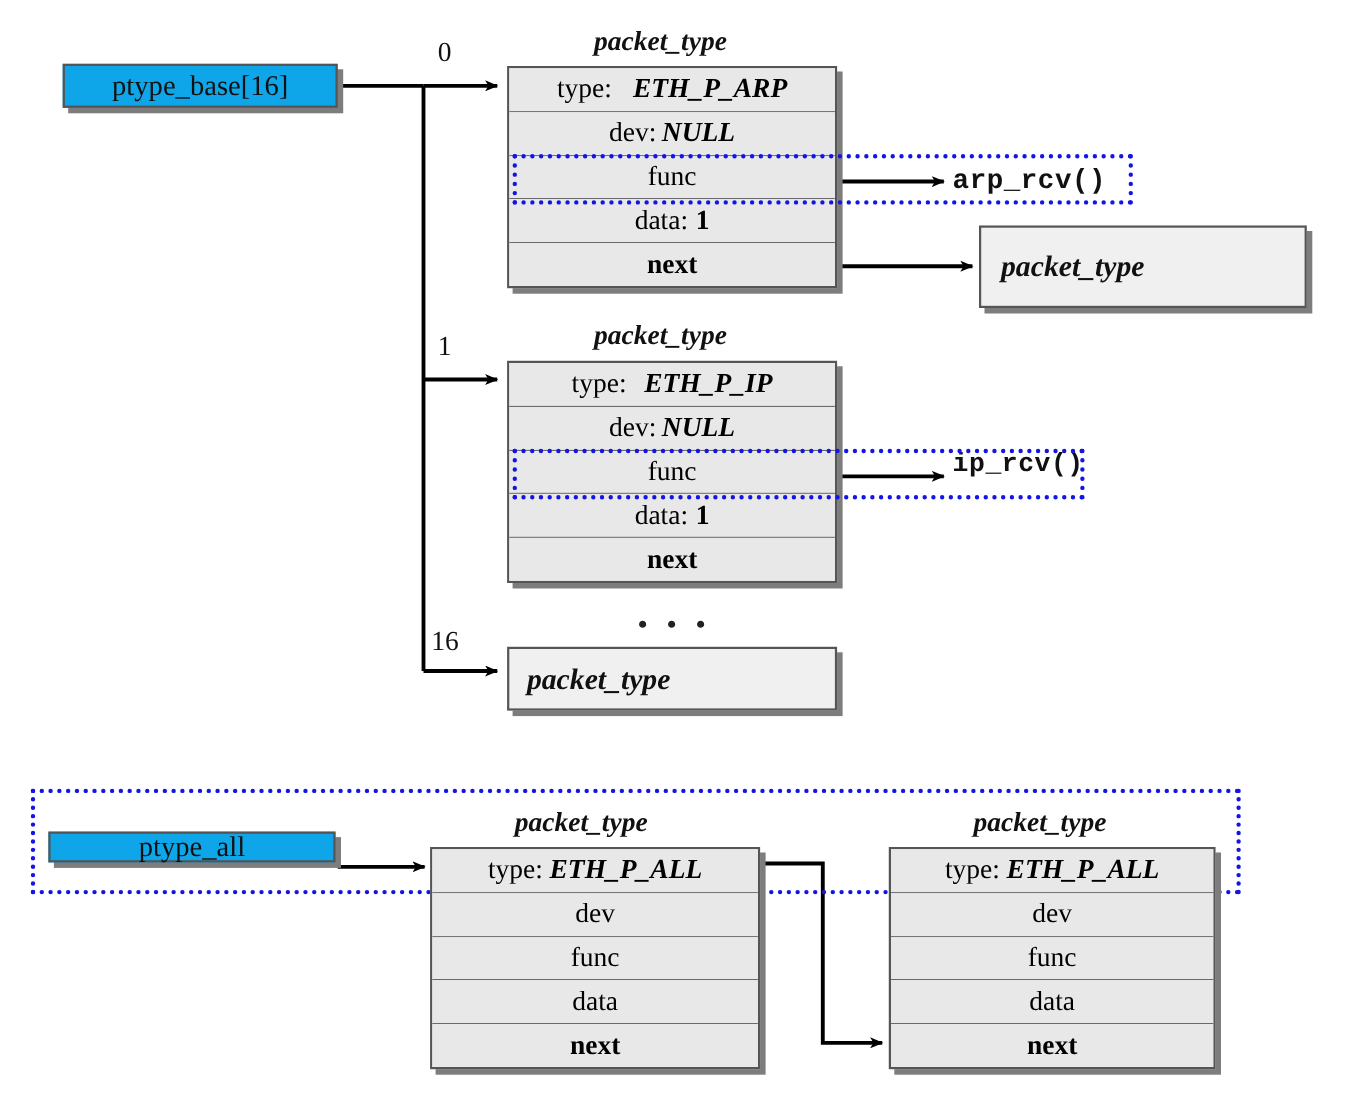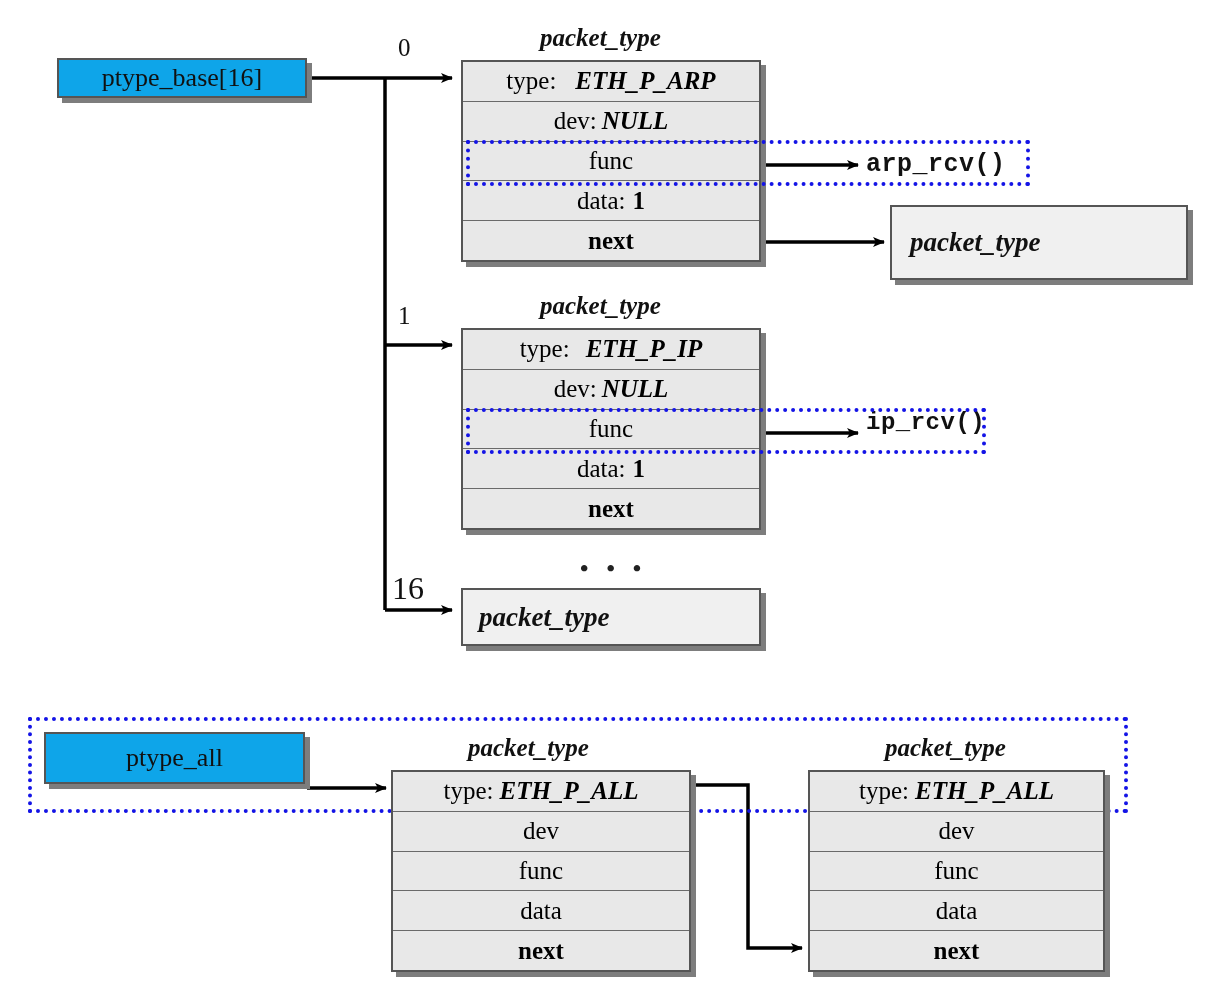--- a/index.html
+++ b/index.html
@@ -95,21 +95,21 @@
       <path d="M692,785 L748,785 L748,948 L802,948" marker-end="url(#ah)"></path>
     </g>
   </svg>
 
   <div class="pbox" style="left:57px;top:58px;width:250px;height:40px;font-size:26px;">
     <span>ptype_base[16]</span>
   </div>
 
   <div class="lbl" style="left:398px;top:34px;font-size:25px;">0</div>
   <div class="lbl" style="left:398px;top:302px;font-size:25px;">1</div>
-  <div class="lbl" style="left:392px;top:570px;font-size:32px;">16</div>
+  <div class="lbl" style="left:392px;top:570px;font-size:25px;">16</div>
 
   <div class="caption" style="left:540px;top:24px;font-size:25px;">packet_type</div>
 
   <div class="struct" style="left:461px;top:60px;width:300px;height:202px;">
     <div class="row" style="font-size:25px;">
       <span>type:</span>
       <span class="ital-bold" style="margin-left:19px;">ETH_P_ARP</span>
     </div>
     <div class="row" style="font-size:25px;">
       <span>dev:</span>
@@ -163,21 +163,21 @@
   <div class="hl" style="left:466px;top:408px;width:520px;height:46px;"></div>
 
   <div class="dots" style="left:580px;top:555px;font-size:24px;">• • •</div>
 
   <div class="pbox light" style="left:461px;top:588px;width:300px;height:58px;justify-content:flex-start;padding-left:16px;">
     <span class="ital-bold" style="font-size:27px;">packet_type</span>
   </div>
 
   <div class="hl" style="left:28px;top:717px;width:1100px;height:96px;"></div>
 
-  <div class="pbox" style="left:44px;top:732px;width:261px;height:52px;font-size:26px;">
+  <div class="pbox" style="left:44px;top:756px;width:261px;height:28px;font-size:26px;">
     <span>ptype_all</span>
   </div>
 
   <div class="caption" style="left:468px;top:734px;font-size:25px;">packet_type</div>
 
   <div class="struct" style="left:391px;top:770px;width:300px;height:202px;">
     <div class="row" style="font-size:25px;">
       <span>type:</span>
       <span class="ital-bold" style="margin-left:6px;">ETH_P_ALL</span>
     </div>

